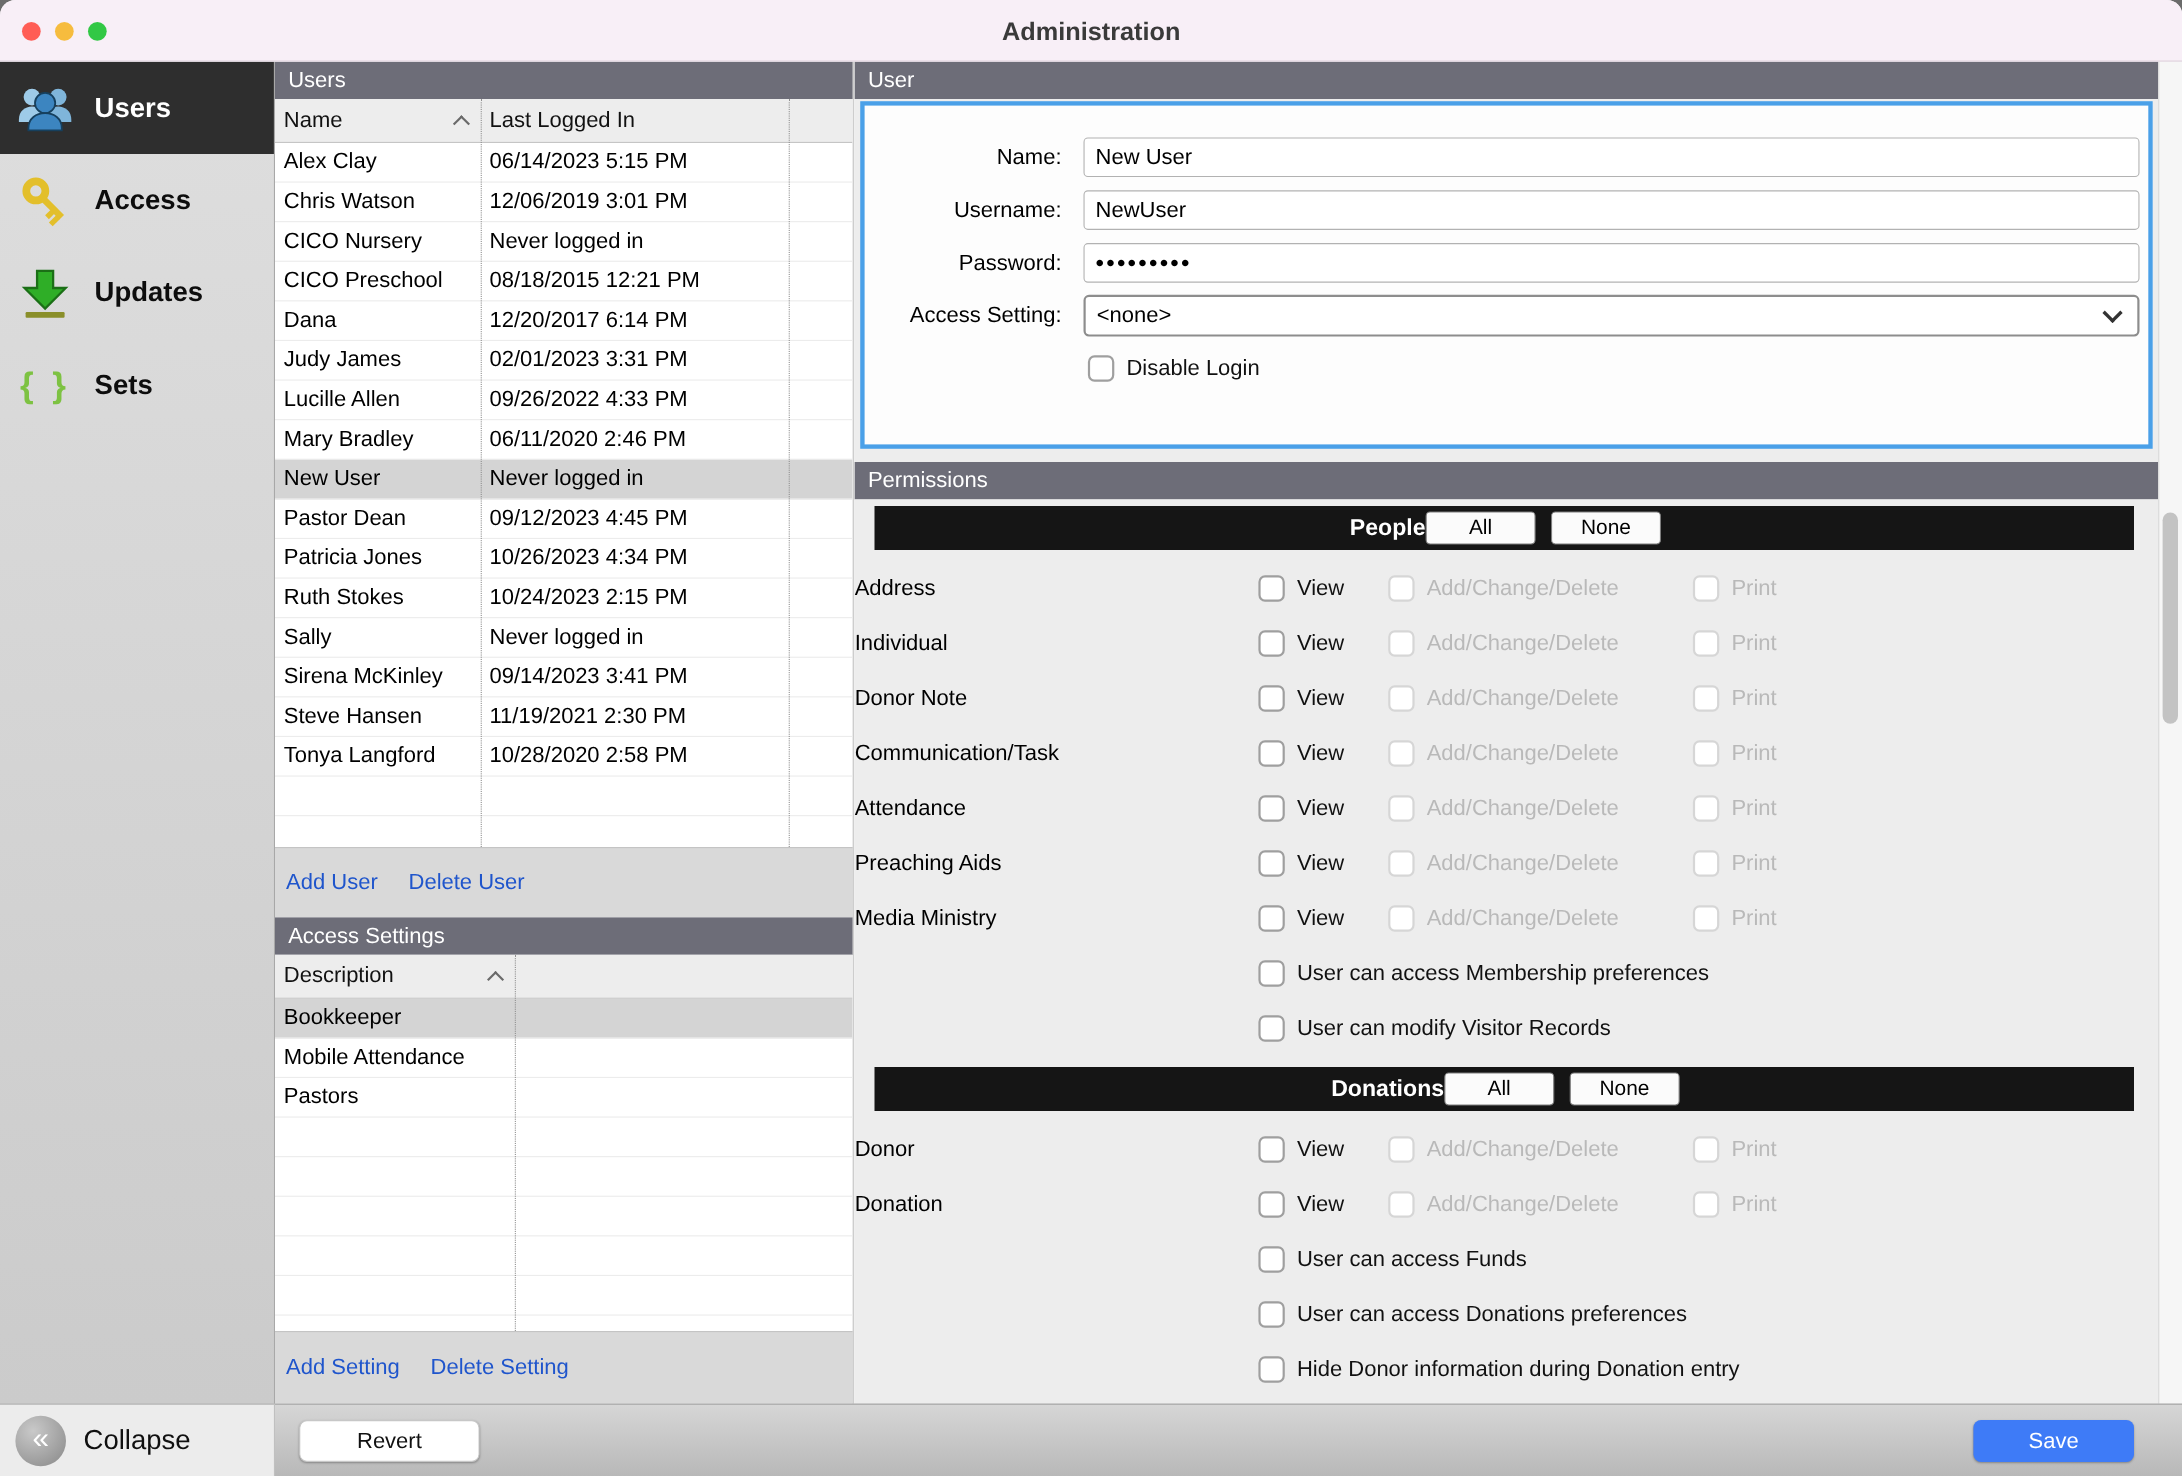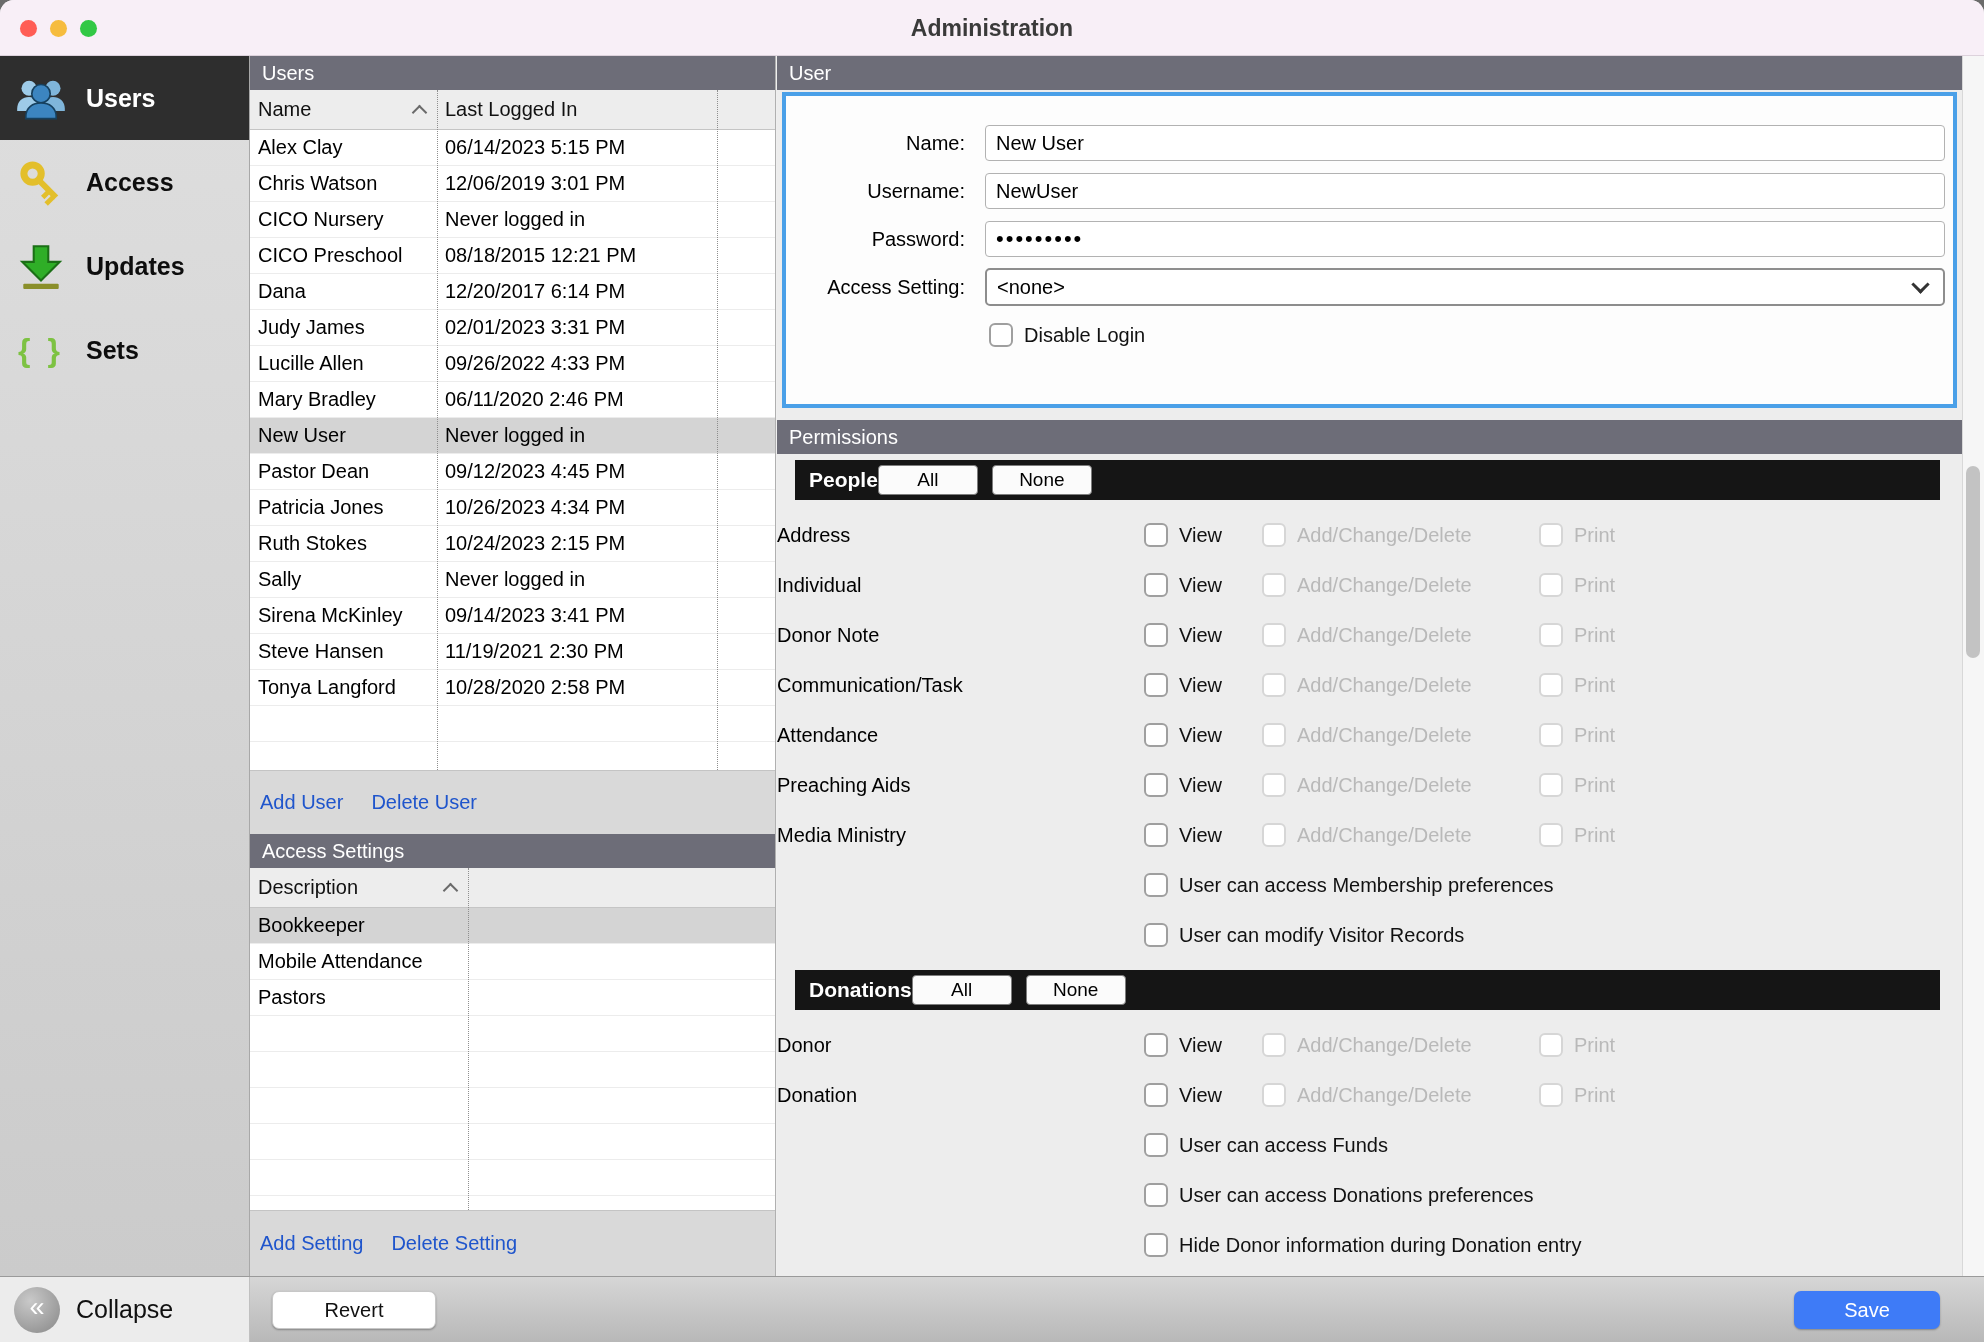--- a/index.html
+++ b/index.html
@@ -57,21 +57,21 @@
   .form-row { display:flex; align-items:center; height:48px; }
   .form-label { width:179px; text-align:right; font-size:20px; color:#000; flex:none; }
   .form-input { margin-left:20px; width:960px; height:36px; border:1.5px solid #b2b2b2; border-radius:4px; font-size:20px; padding:0 10px; font-family:inherit; color:#000; background:#fff; }
   .form-input.pwd { letter-spacing:2px; font-size:22px; }
   .select-box { margin-left:20px; width:960px; height:38px; border:2px solid #8d8d8d; border-radius:5px; background:#fff; display:flex; align-items:center; justify-content:space-between; padding:0 16px 0 10px; cursor:default; }
   .select-value { font-size:20px; color:#000; }
   .chev { width:13px; height:13px; border-right:3px solid #333; border-bottom:3px solid #333; transform:rotate(45deg); margin-top:-6px; }
   .disable-row { margin-left:203px; }
 
   .perm-body { flex:1; overflow:hidden; background:#ededed; }
-  .perm-bar { height:40px; background:#151515; display:flex; align-items:center; justify-content:flex-start; padding:0 12px 0 14px; margin:6px 22px 0 18px; }
+  .perm-bar { height:40px; background:#151515; display:flex; align-items:center; justify-content:center; padding:0 12px 0 14px; margin:6px 22px 0 18px; }
   .perm-bar .t { color:#fff; font-size:21px; font-weight:bold; }
   .bar-btns { display:flex; gap:14px; }
   .mini-btn { width:100px; height:30px; background:#fbfbfb; border:1px solid #7d7d7d; border-radius:4px; font-size:19px; color:#000; font-family:inherit; }
   .perm-rows { padding:10px 0 4px 0; }
   .perm-row { display:flex; align-items:center; height:50px; }
   .perm-label { width:345px; text-align:left; font-size:20px; color:#000; flex:none; }
   .opt { display:flex; align-items:center; gap:11px; cursor:default; }
   .opt-view { margin-left:22px; width:118px; }
   .opt-acd { width:277px; }
   .perm-row.extra { padding-left:367px; }

